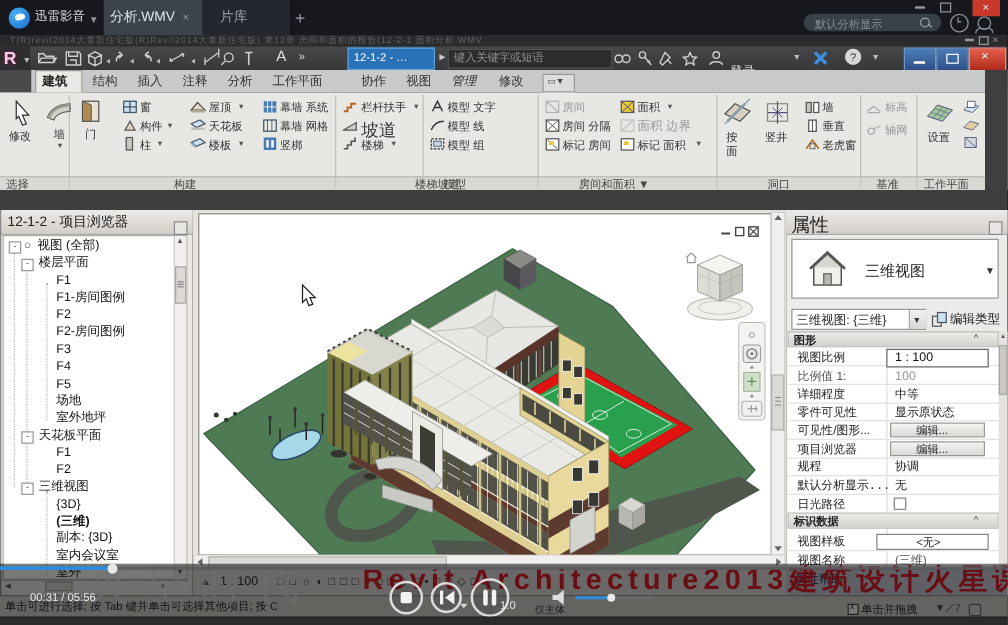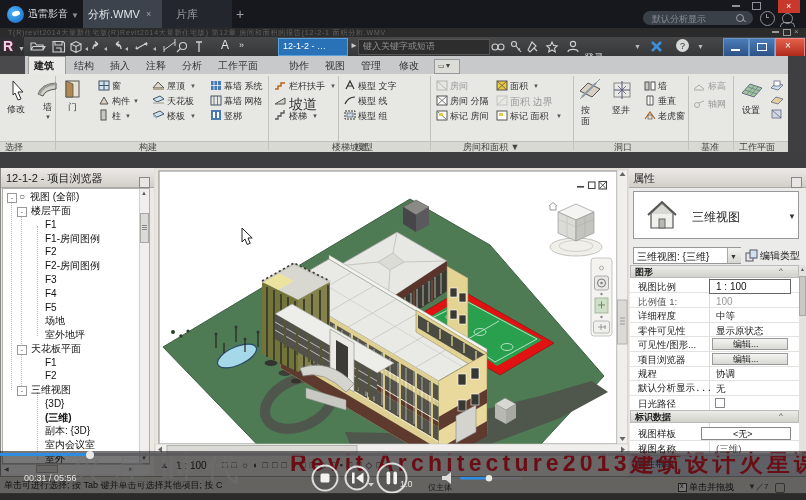--- a/index.html
+++ b/index.html
@@ -101,21 +101,21 @@
 <div class="a" style="left:0;top:56px;width:25px;height:18px;background:#4a4a4c;"></div>
 <div class="a" style="left:28px;top:56px;width:38px;height:18px;background:#e9e9e6;border:1px solid #9a9a98;border-bottom:none;box-sizing:border-box;"></div>
 <div class="a t" style="left:34px;top:61px;font-size:10px;color:#222;font-weight:bold;">建筑</div>
 <div class="a t" style="left:74px;top:61px;font-size:10px;color:#333;">结构</div>
 <div class="a t" style="left:110px;top:61px;font-size:10px;color:#333;">插入</div>
 <div class="a t" style="left:146px;top:61px;font-size:10px;color:#333;">注释</div>
 <div class="a t" style="left:182px;top:61px;font-size:10px;color:#333;">分析</div>
 <div class="a t" style="left:218px;top:61px;font-size:10px;color:#333;">工作平面</div>
 <div class="a t" style="left:289px;top:61px;font-size:10px;color:#333;">协作</div>
 <div class="a t" style="left:325px;top:61px;font-size:10px;color:#333;">视图</div>
-<div class="a t" style="left:361px;top:61px;font-size:10px;color:#333;">管理</div>
+<div class="a t" style="left:361px;top:61px;font-size:10px;color:#333;font-style:italic;">管理</div>
 <div class="a t" style="left:399px;top:61px;font-size:10px;color:#333;">修改</div>
 <div class="a" style="left:434px;top:59px;width:24px;height:13px;background:#dcdcd8;border:1px solid #999;"></div>
 <div class="a t" style="left:438px;top:62px;font-size:7px;color:#444;">▭▼</div>
 
 <div class="a" style="left:0;top:74px;width:806px;height:67px;background:#e7e7e3;" id="ribbon"></div>
 <div class="a" style="left:0;top:141px;width:806px;height:11px;background:#d9d9d3;border-top:1px solid #c2c2bc;box-sizing:border-box;" id="riblabels"></div>
 
 <div class="a" style="left:55px;top:76px;width:1px;height:74px;background:#c2c2bc;"></div>
 <div class="a" style="left:268px;top:76px;width:1px;height:74px;background:#c2c2bc;"></div>
 <div class="a" style="left:338px;top:76px;width:1px;height:74px;background:#c2c2bc;"></div>
@@ -651,21 +651,21 @@
 <div class="a" style="left:140px;top:213px;width:9px;height:30px;background:#dcdad6;border:1px solid #a8a8a4;box-sizing:border-box;"></div>
 <div class="a" style="left:142px;top:225px;width:5px;height:1px;background:#888;box-shadow:0 2px 0 #888,0 4px 0 #888;"></div>
 <div class="a t" style="left:141px;top:455px;font-size:6px;color:#555;">▼</div>
 
 <div class="a" style="left:2px;top:464px;width:148px;height:10px;background:#f0efed;border-top:1px solid #c8c8c4;box-sizing:border-box;"></div>
 <div class="a t" style="left:4px;top:466px;font-size:6px;color:#555;">◀</div>
 <div class="a" style="left:36px;top:465px;width:22px;height:8px;background:#dcdad6;border:1px solid #a8a8a4;box-sizing:border-box;"></div>
 <div class="a t" style="left:128px;top:466px;font-size:6px;color:#555;">►</div>
 
 <div class="a" style="left:629px;top:168px;width:177px;height:20px;background:linear-gradient(#eceae6,#d2cfc9);border-bottom:1px solid #aaa;box-sizing:border-box;"></div>
-<div class="a t" style="left:633px;top:173px;font-size:11px;color:#222;">属性</div>
+<div class="a t" style="left:633px;top:173px;font-size:15px;color:#222;">属性</div>
 <div class="a" style="left:791px;top:177px;width:9px;height:9px;background:#e8e6e2;border:1px solid #888;"></div>
 <div class="a" style="left:633px;top:191px;width:166px;height:48px;background:#fff;border:1px solid #98989a;box-sizing:border-box;"></div>
 <svg class="a" style="left:645px;top:197px;" width="34" height="36">
     <path d="M6 17 L17 7 L28 17 L28 31 L6 31 Z" fill="#f0f0ec" stroke="#555" stroke-width="1.2"></path>
     <path d="M3 18 L17 5 L31 18" fill="none" stroke="#555" stroke-width="2"></path>
     <path d="M6 17 L17 7 L28 17" fill="#d8d8d2" stroke="none"></path>
     <rect x="14" y="22" width="6" height="9" fill="#b8b8b2" stroke="#666"></rect>
   </svg>
 <div class="a t" style="left:692px;top:211px;font-size:12px;color:#222;">三维视图</div>
 <div class="a t" style="left:788px;top:213px;font-size:8px;color:#333;">▼</div>

